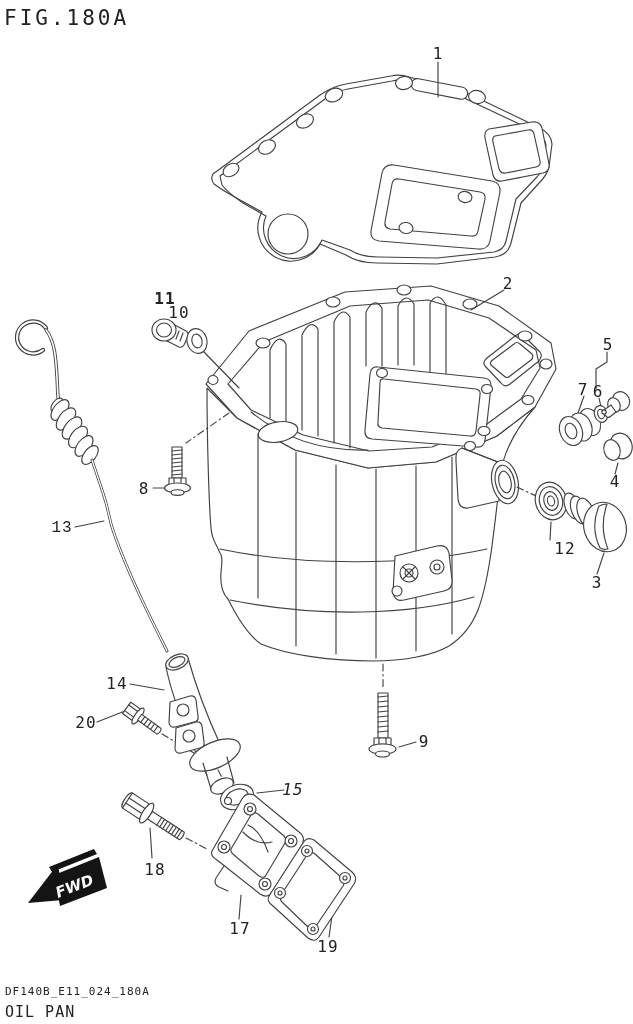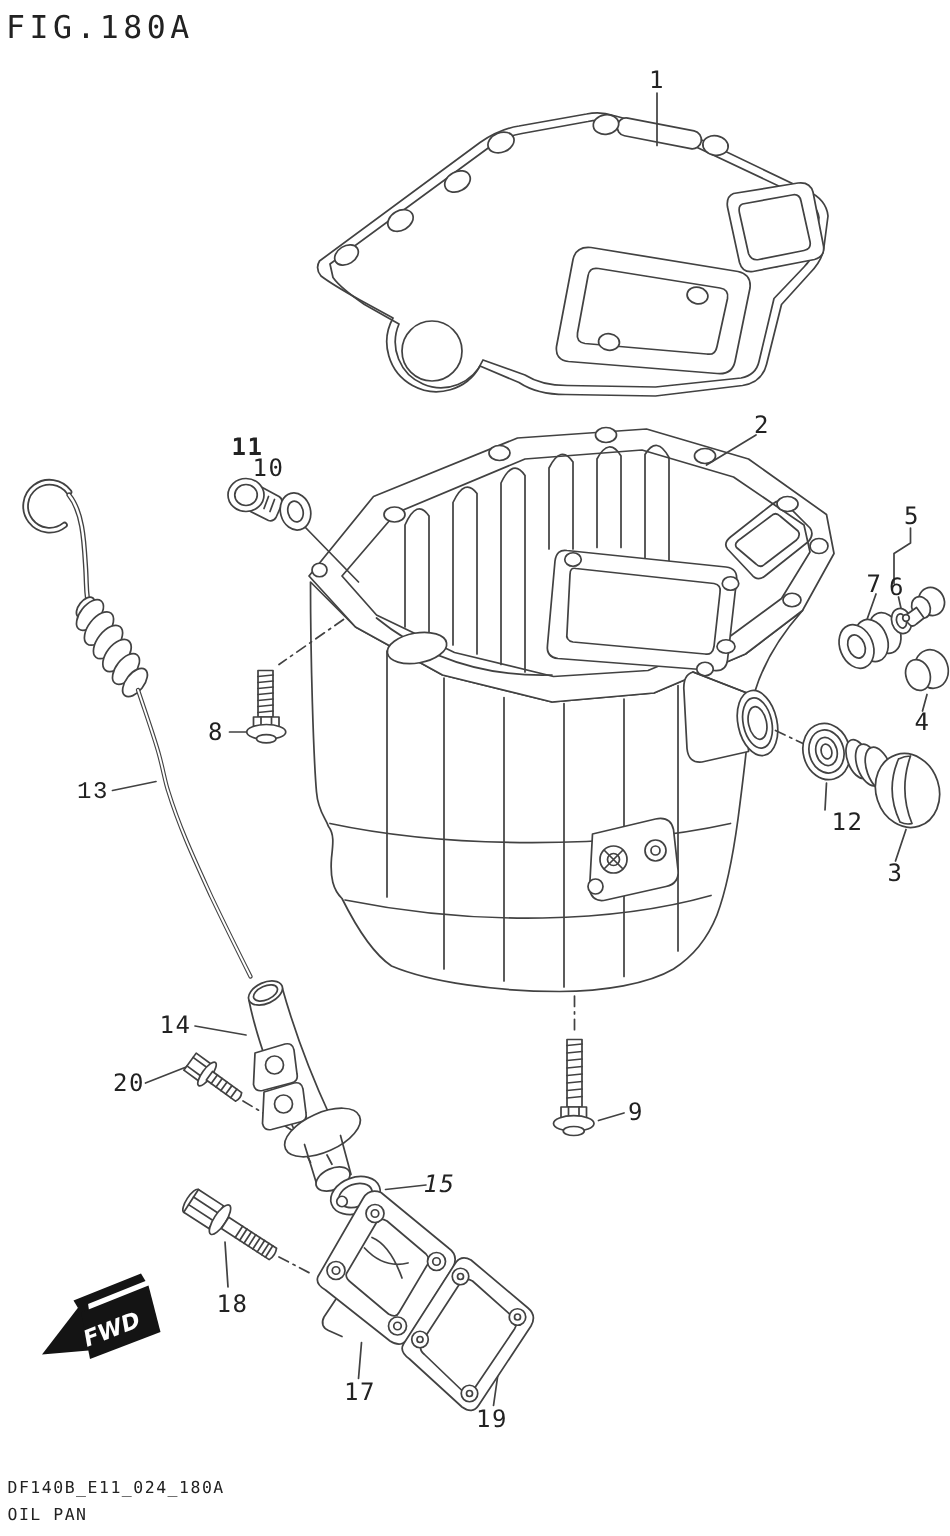--- a/index.html
+++ b/index.html
@@ -5,21 +5,21 @@
   :root{ --line:#424242; --text:#222222; --bg:#ffffff; }
   html,body{margin:0;padding:0;}
   body{width:633px;height:1024px;background:var(--bg);position:relative;overflow:hidden;
        font-family:"DejaVu Sans Mono","Liberation Mono",monospace;}
   .stage{position:absolute;left:0;top:0;width:633px;height:1024px;}
   svg{position:absolute;left:0;top:0;}
   .wf{fill:#fff;}
   .wo{stroke:#fff;}
   .title{position:absolute;left:4px;top:6px;font-size:21px;letter-spacing:3px;color:var(--text);}
   .footer-code{position:absolute;left:5px;top:985px;font-size:11px;letter-spacing:1px;color:var(--text);}
-  .footer-name{position:absolute;left:5px;top:1003px;font-size:11px;letter-spacing:1px;color:var(--text);}
+  .footer-name{position:absolute;left:5px;top:1003px;font-size:15px;letter-spacing:1px;color:var(--text);}
   .callout{position:absolute;transform:translate(-50%,-50%);font-size:16px;letter-spacing:1px;
            color:var(--text);white-space:nowrap;}
 </style>
 </head>
 <body>
 
 <div class="stage">
 
 <svg width="633" height="1024" viewBox="0 0 633 1024">
   <g id="art" stroke="#424242" fill="none" stroke-width="1.15" stroke-linecap="round" stroke-linejoin="round">

